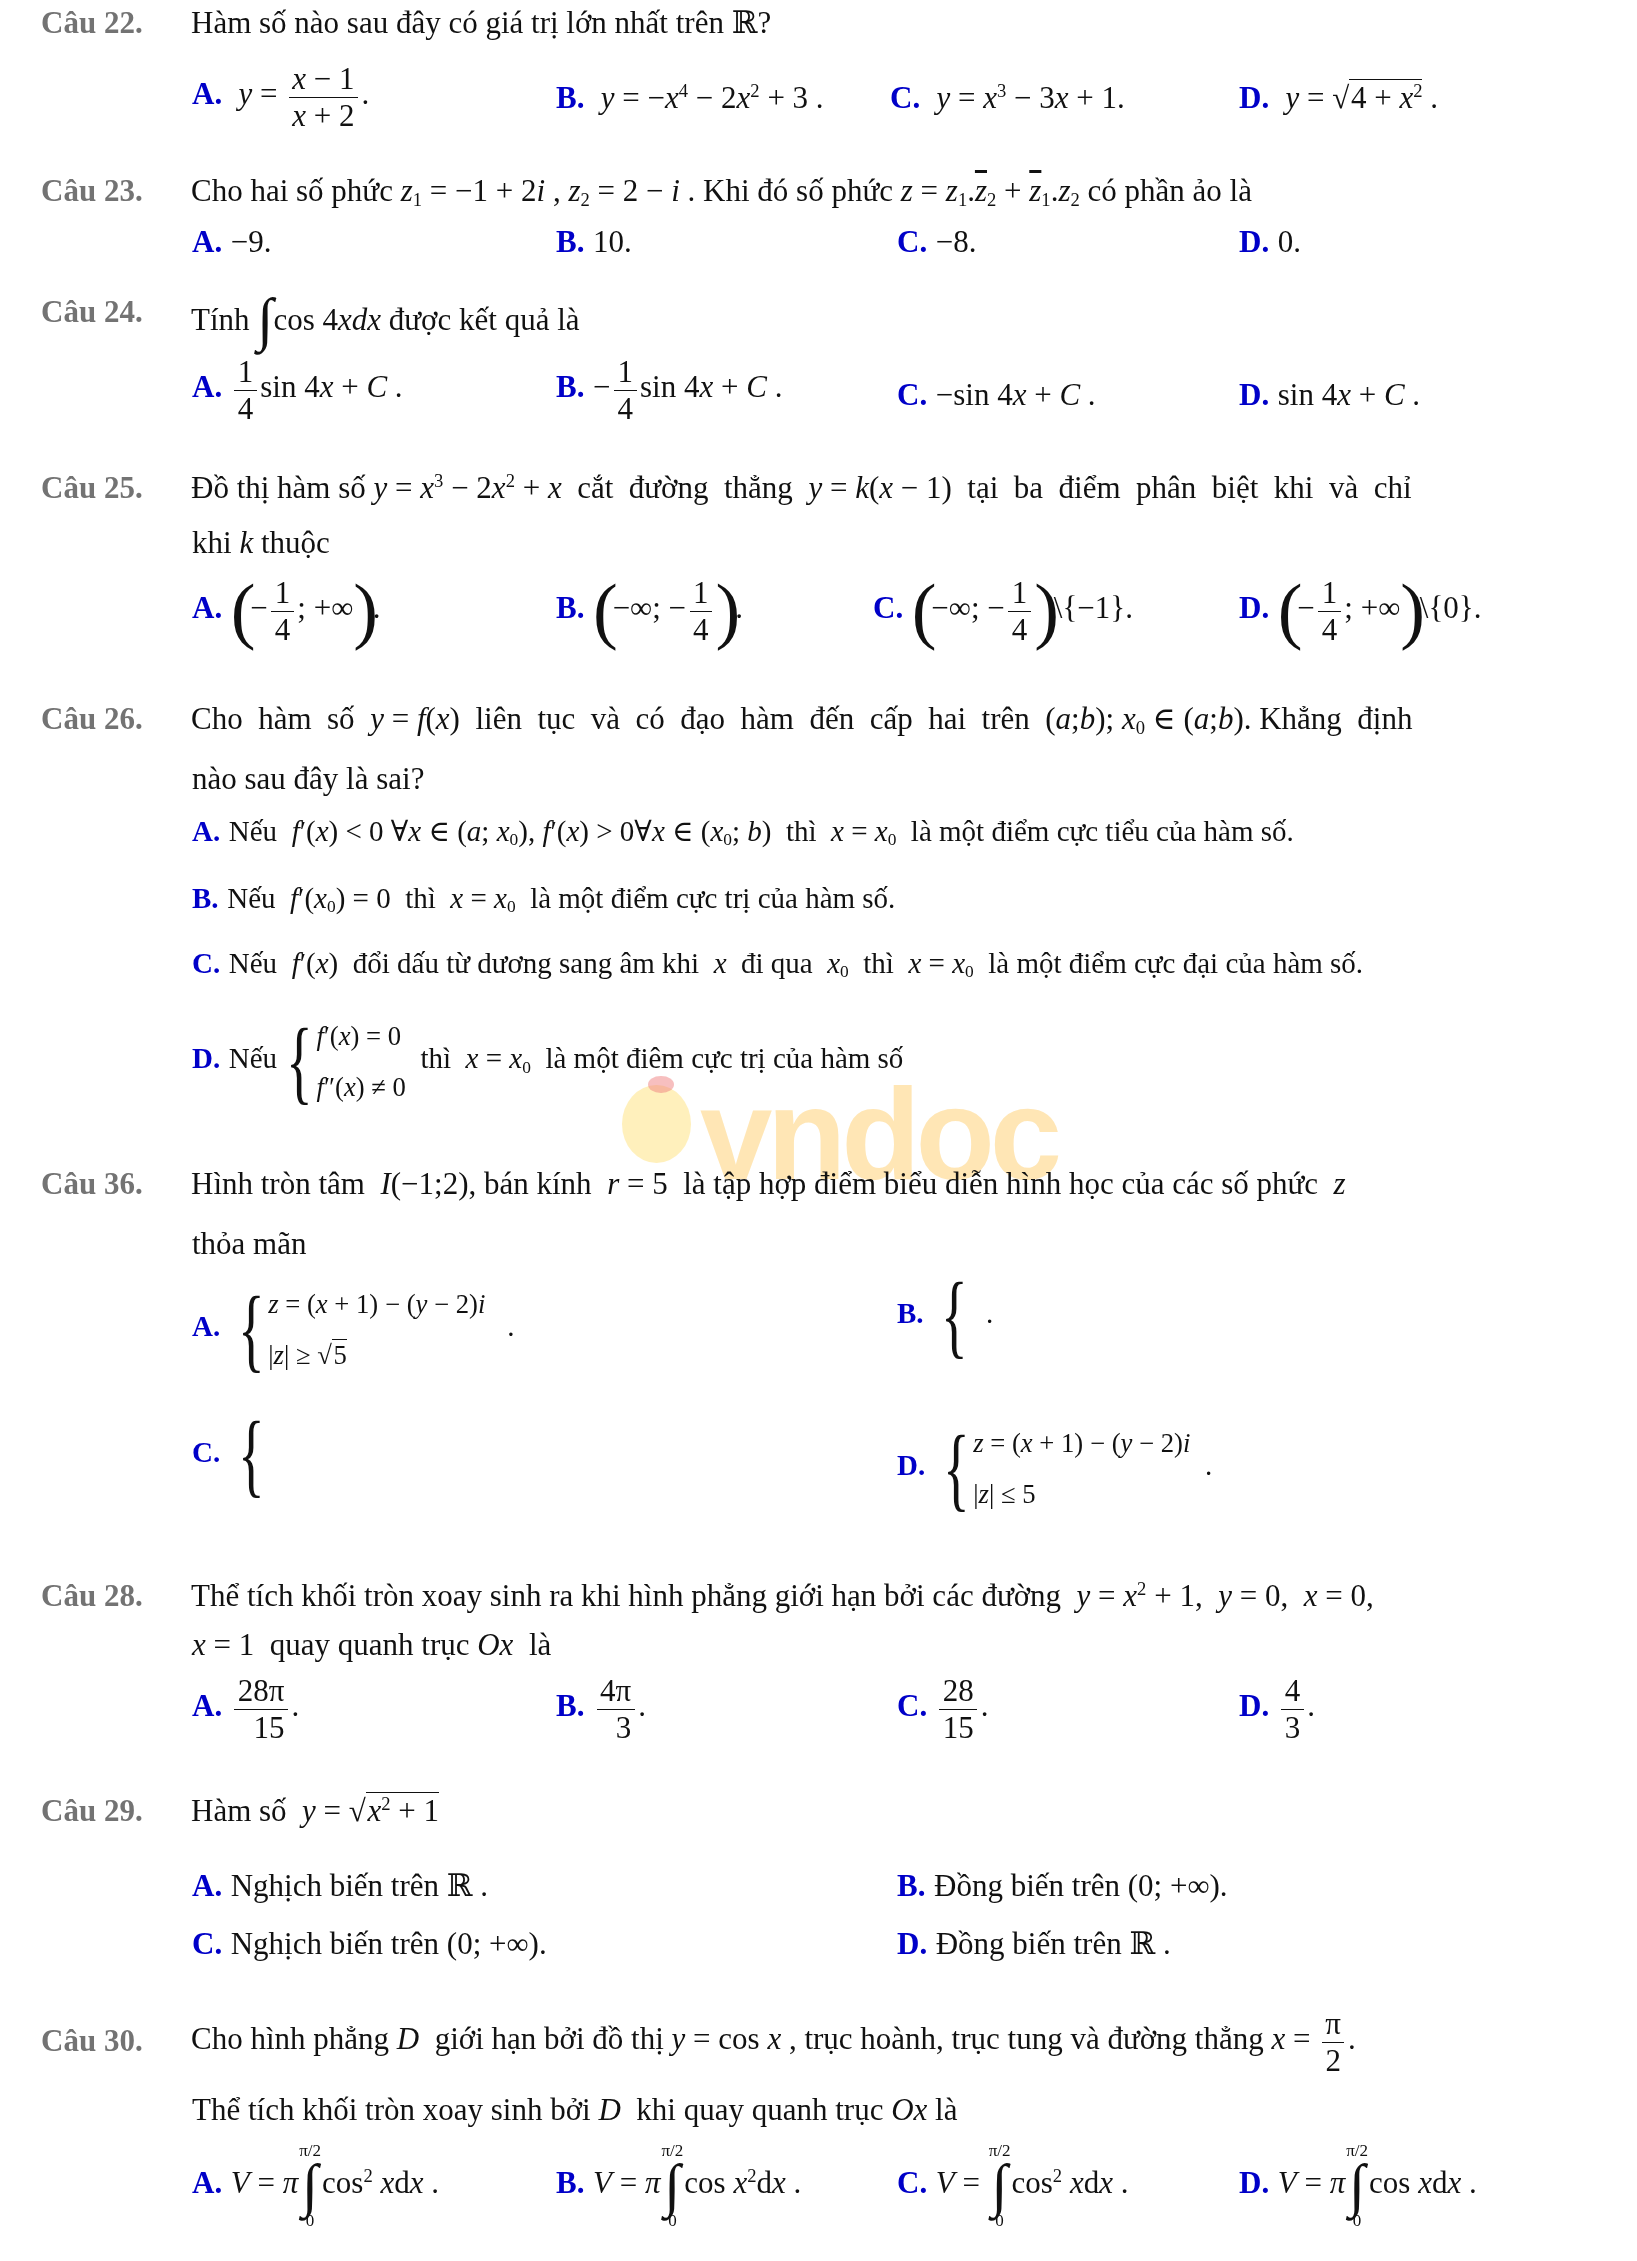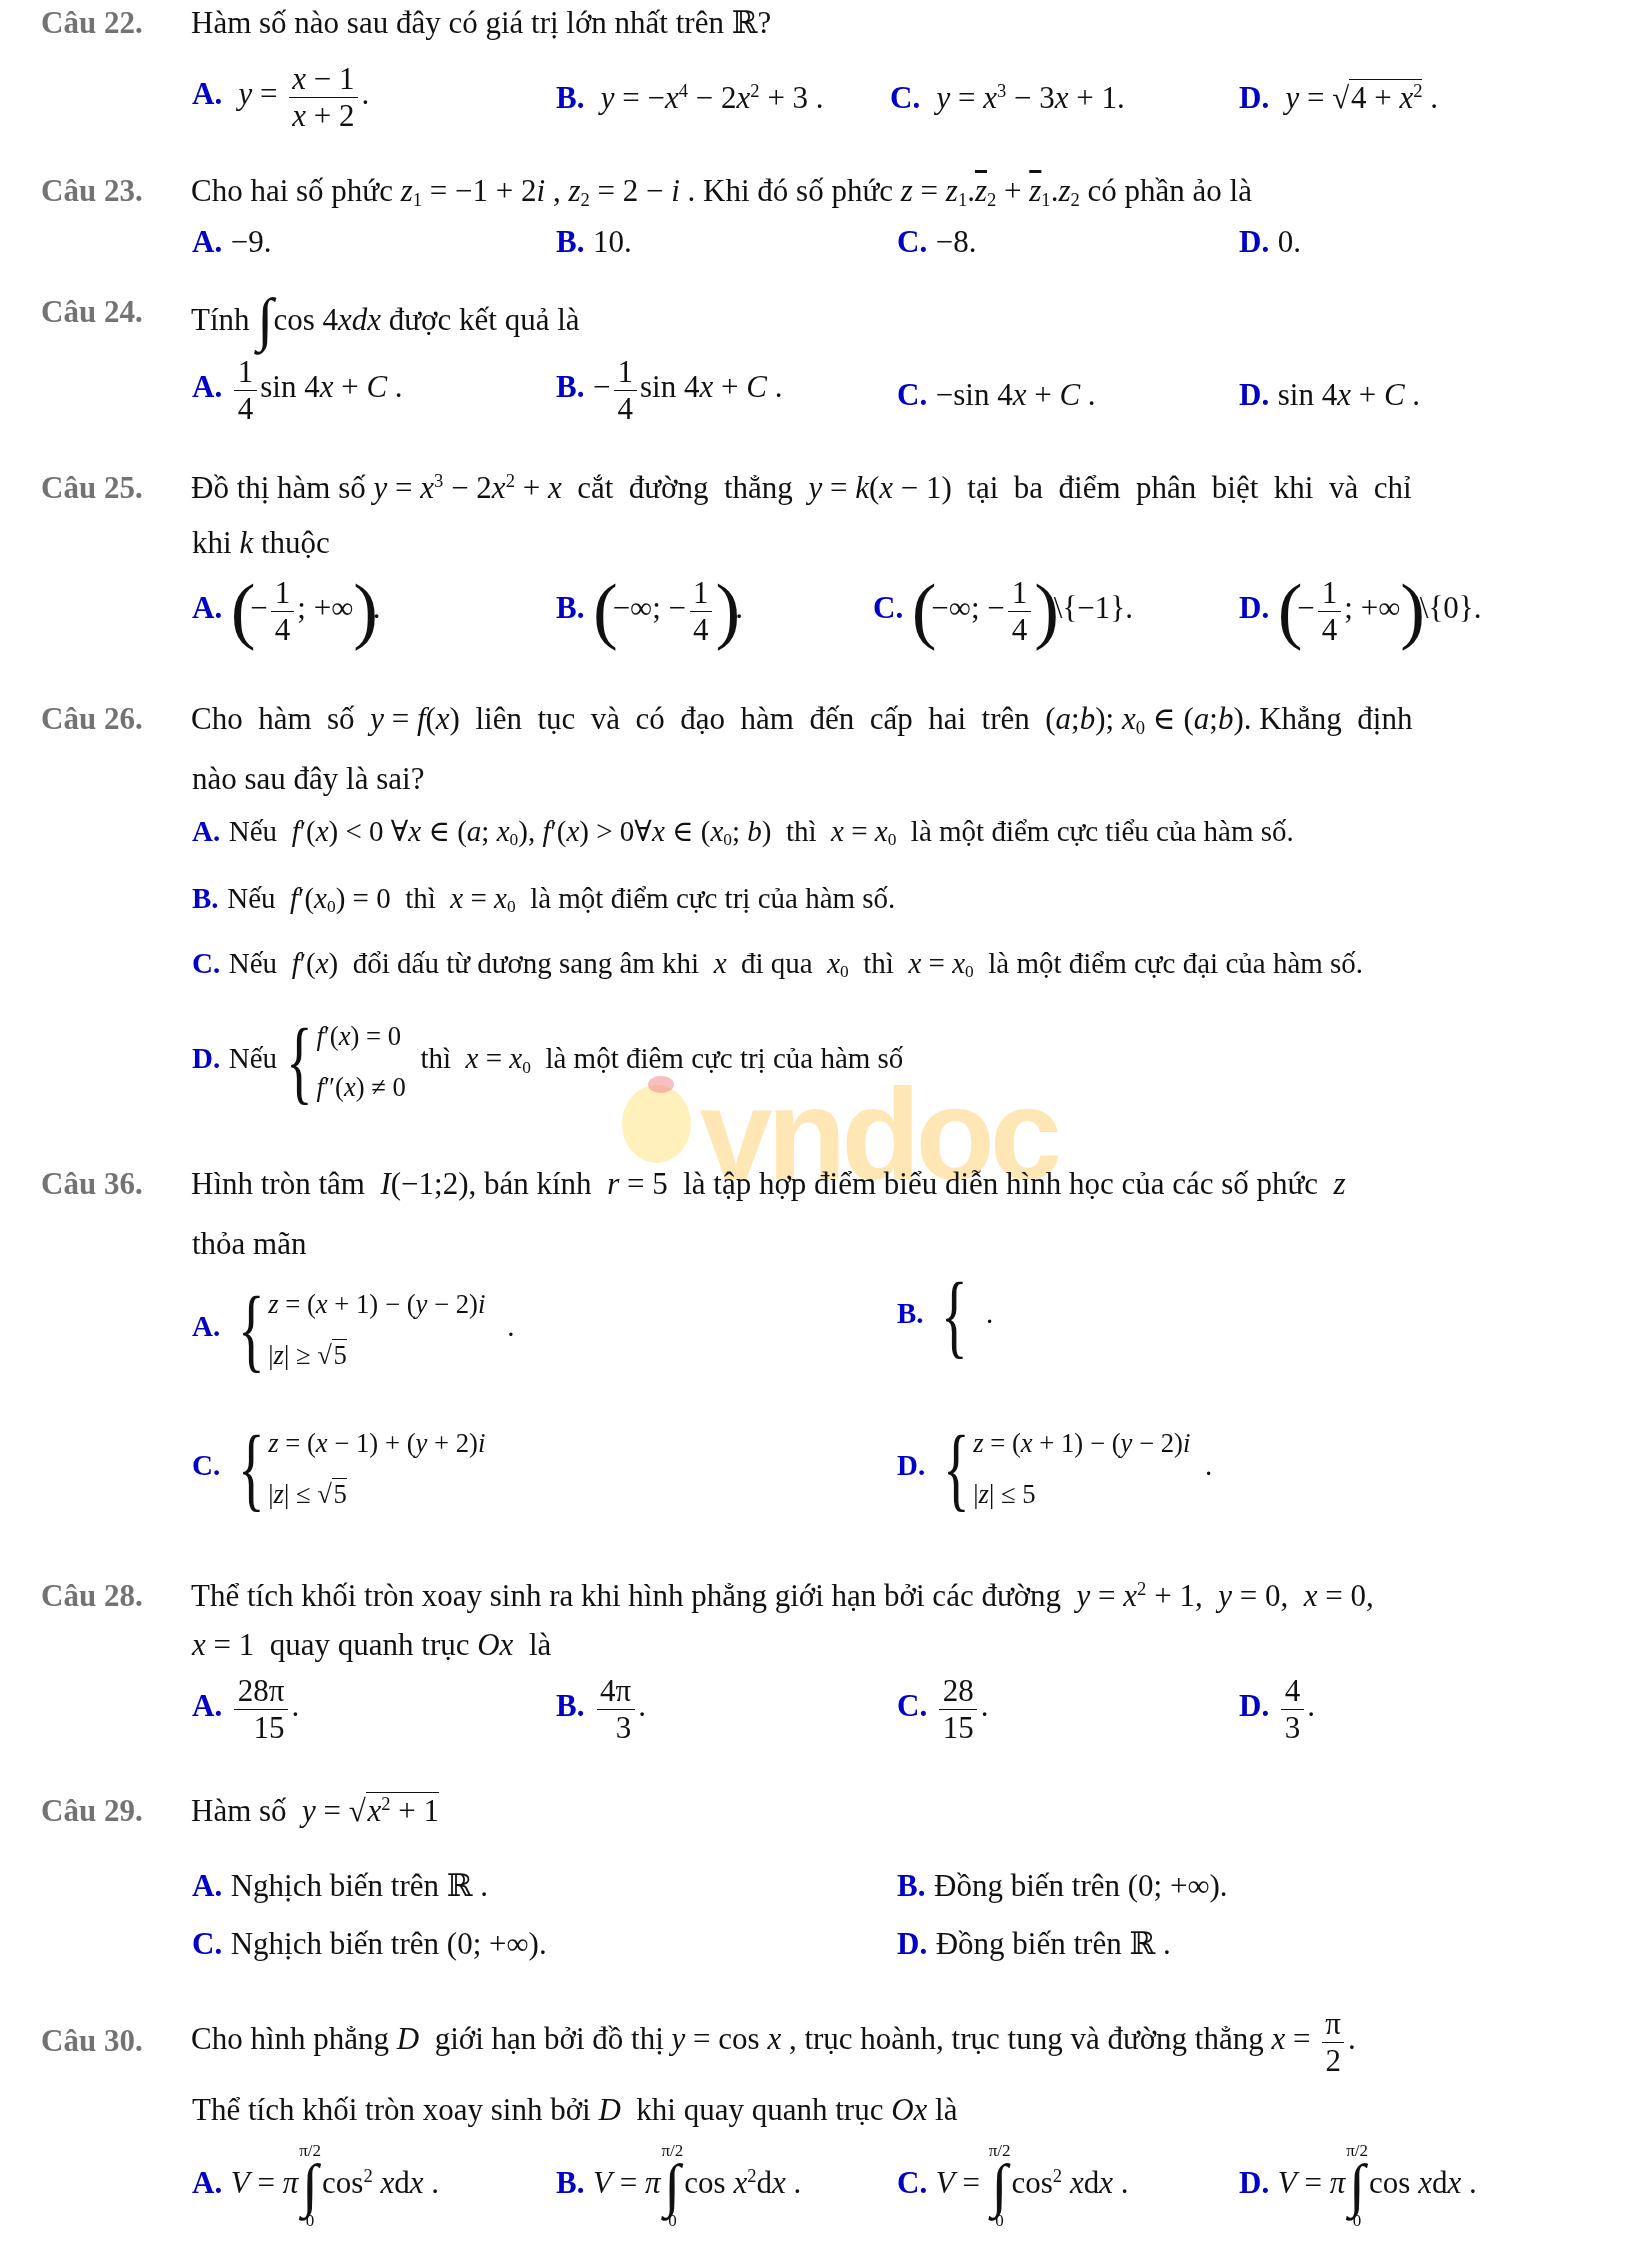--- a/index.html
+++ b/index.html
@@ -154,21 +154,21 @@
     <span style="position:absolute; left:150px;">Hình tròn tâm &nbsp;<i>I</i>(−1;2), bán kính &nbsp;<i>r</i> = 5 &nbsp;là tập hợp điểm biểu diễn hình học của các số phức &nbsp;<i>z</i></span>
   </div>
   <div class="row" style="left:192px; top:1228px;">thỏa mãn</div>
   <div class="row" style="left:192px; top:1279px; font-size:29px;">
     <span class="opt">A.</span><span class="brace">{</span><span class="sys"><span><i>z</i> = (<i>x</i> + 1) − (<i>y</i> − 2)<i>i</i></span><span>|<i>z</i>| ≥ √<span class="sqrt">5</span></span></span> &nbsp;&nbsp;.
   </div>
   <div class="row" style="left:897px; top:1279px; font-size:29px;">
     <span class="opt">B.</span><span class="brace">{</span> &nbsp;.
   </div>
   <div class="row" style="left:192px; top:1418px; font-size:29px;">
-    <span class="opt">C.</span><span class="brace">{</span><span class="sys"><span><i>z</i> = (<i>x</i> − 1) + (<i>y</i> + 2)<i>i</i></span><span>|<i>z</i>| ≤ √<span class="sqrt">5</span></span></span>
+    <span class="opt">C.</span><span class="brace">{</span>
   </div>
   <div class="row" style="left:897px; top:1418px; font-size:29px;">
     <span class="opt">D.</span><span class="brace">{</span><span class="sys"><span><i>z</i> = (<i>x</i> + 1) − (<i>y</i> − 2)<i>i</i></span><span>|<i>z</i>| ≤ 5</span></span> &nbsp;.
   </div>
 </div>
 
 <div>
   <div class="row" style="left:41px; top:1580px;">
     <span class="qlabel">Câu 28.</span>
     <span style="position:absolute; left:150px;">Thể tích khối tròn xoay sinh ra khi hình phẳng giới hạn bởi các đường &nbsp;<i>y</i> = <i>x</i><sup>2</sup> + 1, &nbsp;<i>y</i> = 0, &nbsp;<i>x</i> = 0,</span>

